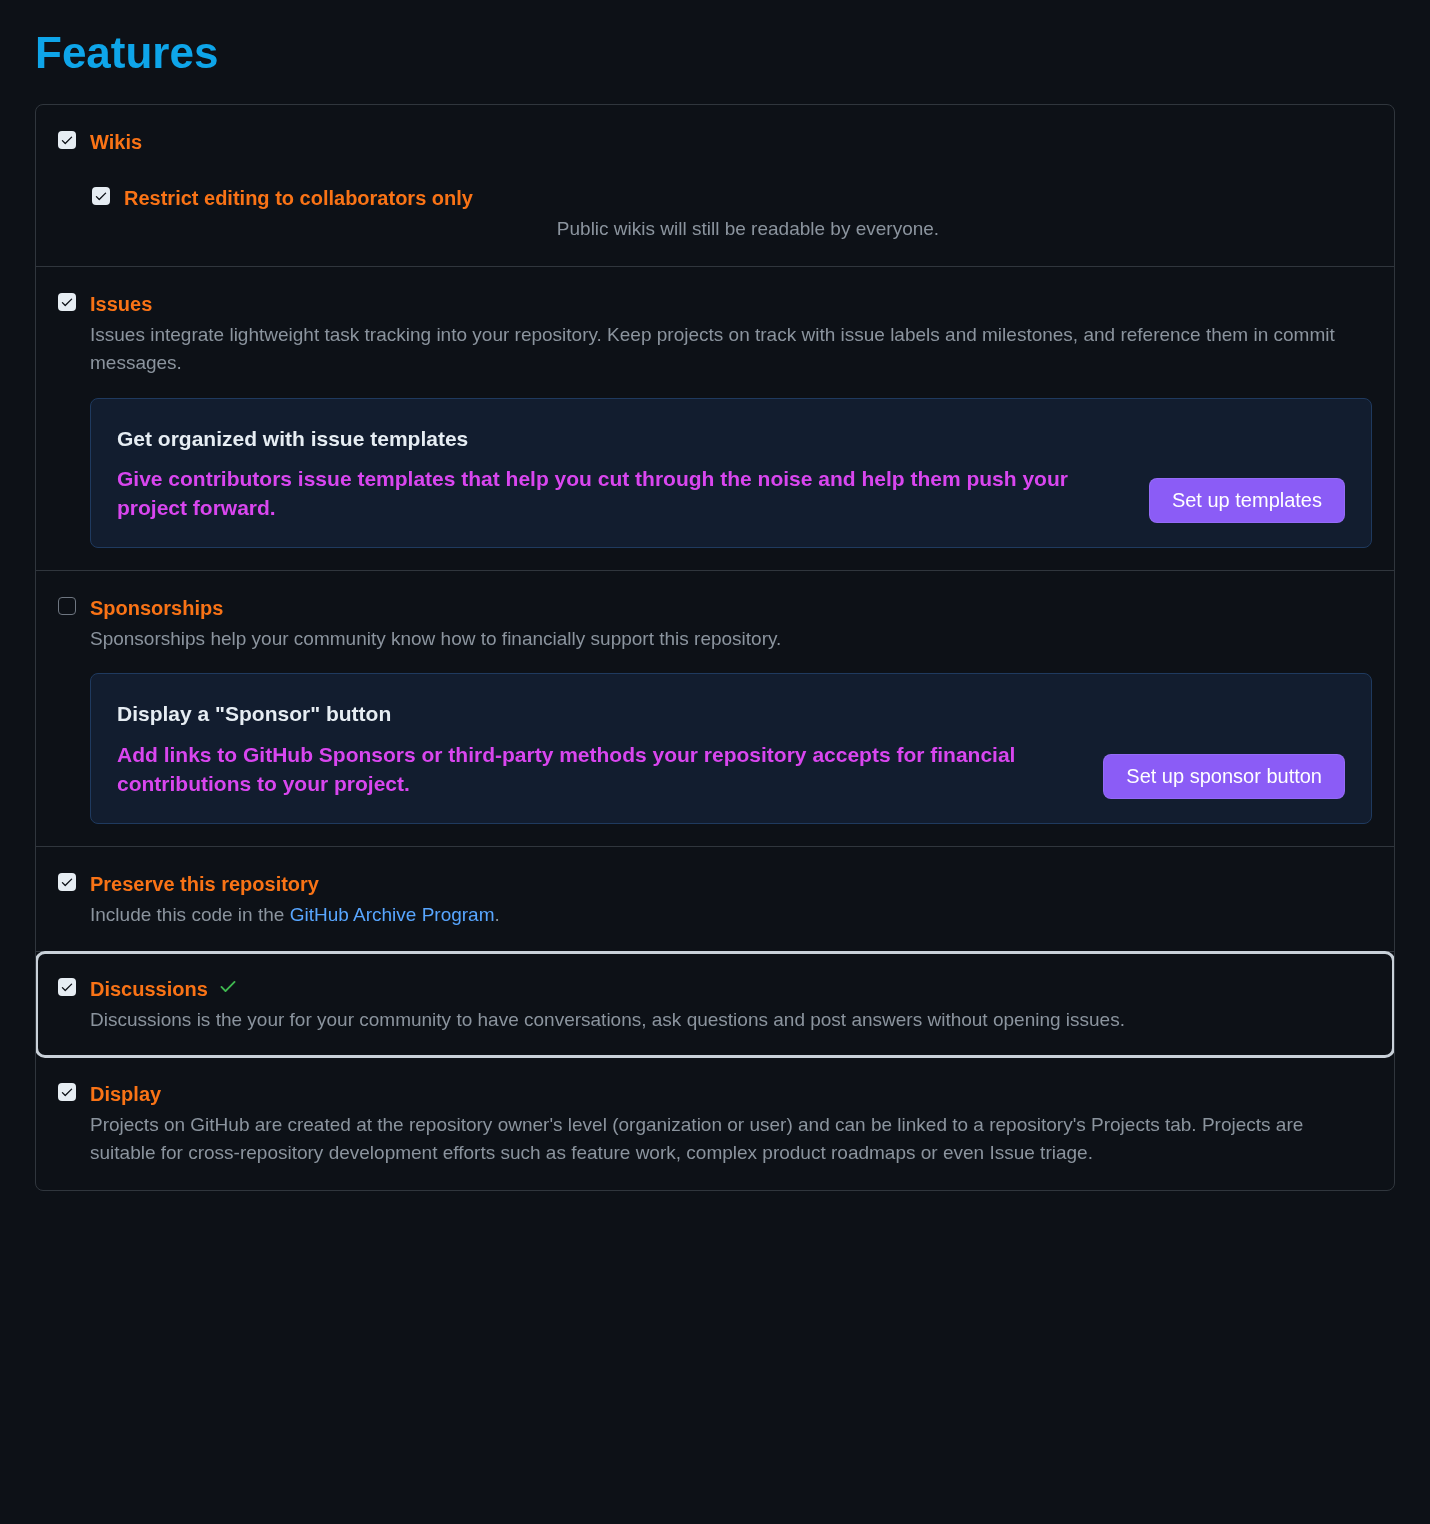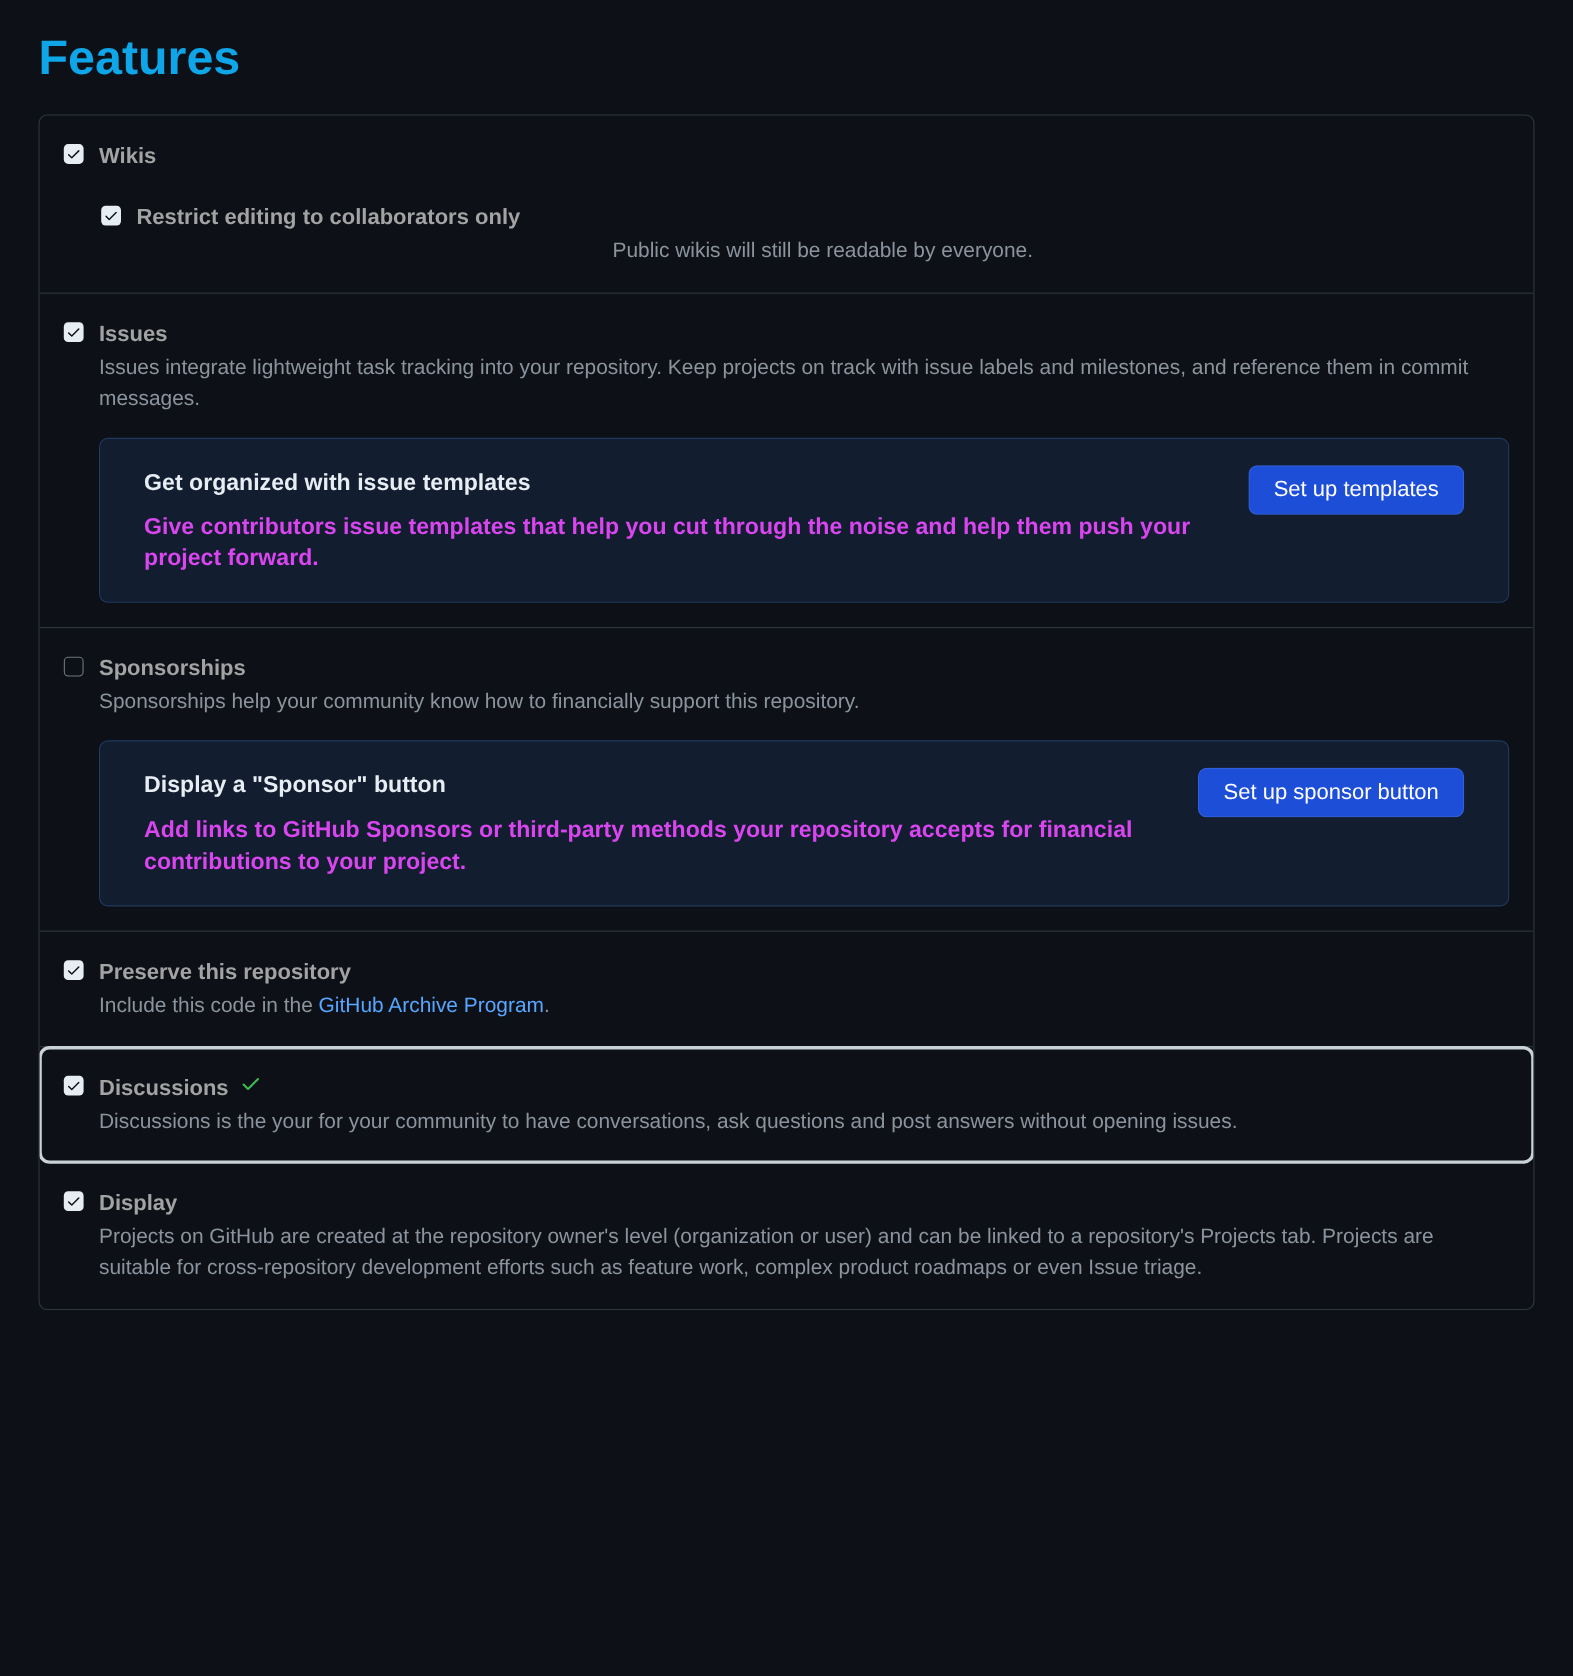--- a/index.html
+++ b/index.html
@@ -63,64 +63,64 @@
     .checkbox svg {
       width: 14px;
       height: 14px;
     }
     .feature-content {
       flex: 1;
     }
     .feature-title {
       font-size: 20px;
       font-weight: 600;
-      color: #a3a3a3;
+      color: #f97316;
       display: flex;
       align-items: center;
       gap: 10px;
     }
     .feature-desc {
       color: #8b949e;
       font-size: 19px;
       margin-top: 2px;
     }
     .sub-feature {
       margin-top: 26px;
       margin-left: 34px;
       text-align: center;
     }
     .callout {
       margin-top: 20px;
       margin-left: 0px;
       background: #121d2f;
       border: 1px solid #1f3a5f;
       border-radius: 8px;
-      padding: 24px 40px;
-      display: flex;
-      align-items: flex-start;
+      padding: 24px 26px;
+      display: flex;
+      align-items: flex-end;
       justify-content: space-between;
       gap: 43px;
     }
     .callout-content {
       flex: 1;
     }
     .callout-title {
       font-size: 21px;
       font-weight: 600;
       color: #e6edf3;
       margin-bottom: 10px;
     }
     .callout-desc {
       font-size: 21px;
       color: #d946ef;
       line-height: 1.4;
       font-weight: bold;
     }
     .btn-primary {
-      background: #1d4ed8;
+      background: #8b5cf6;
       border: 1px solid rgba(240,246,252,0.1);
       color: #ffffff;
       padding: 10px 22px;
       font-size: 20px;
       font-weight: 500;
       border-radius: 8px;
       cursor: pointer;
       white-space: nowrap;
     }
     .link {

